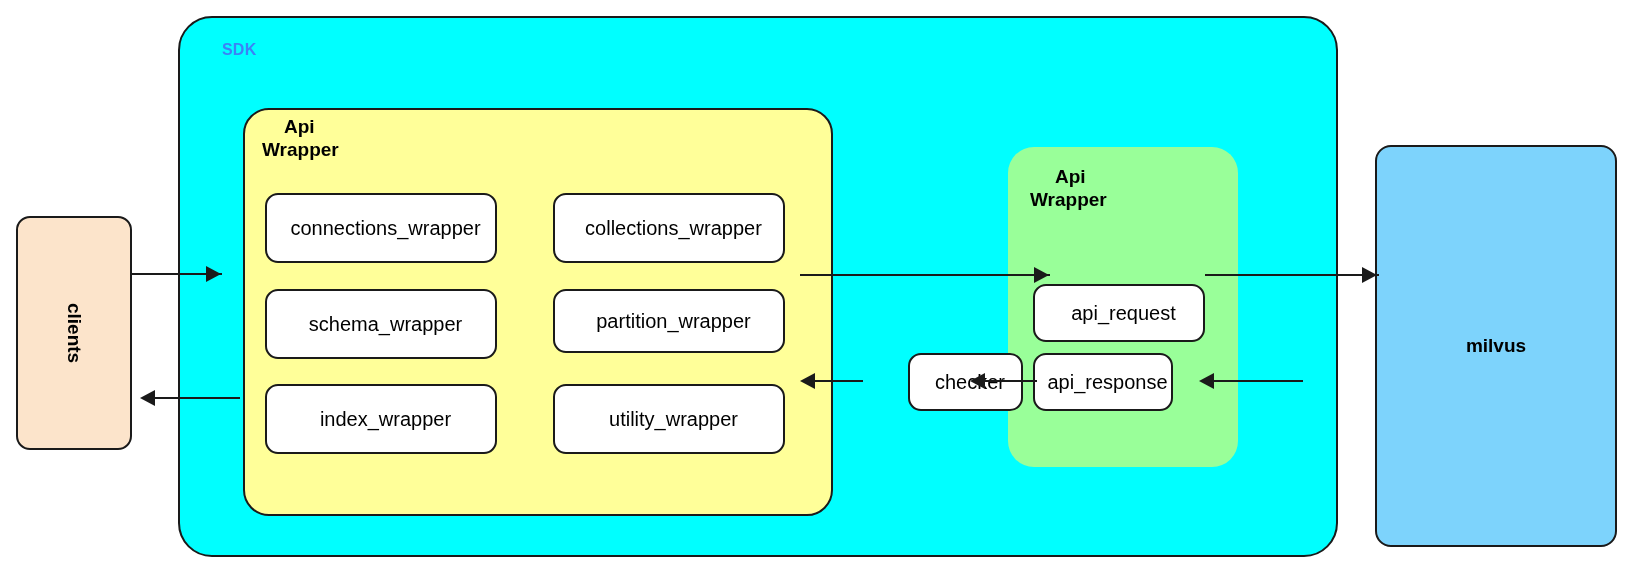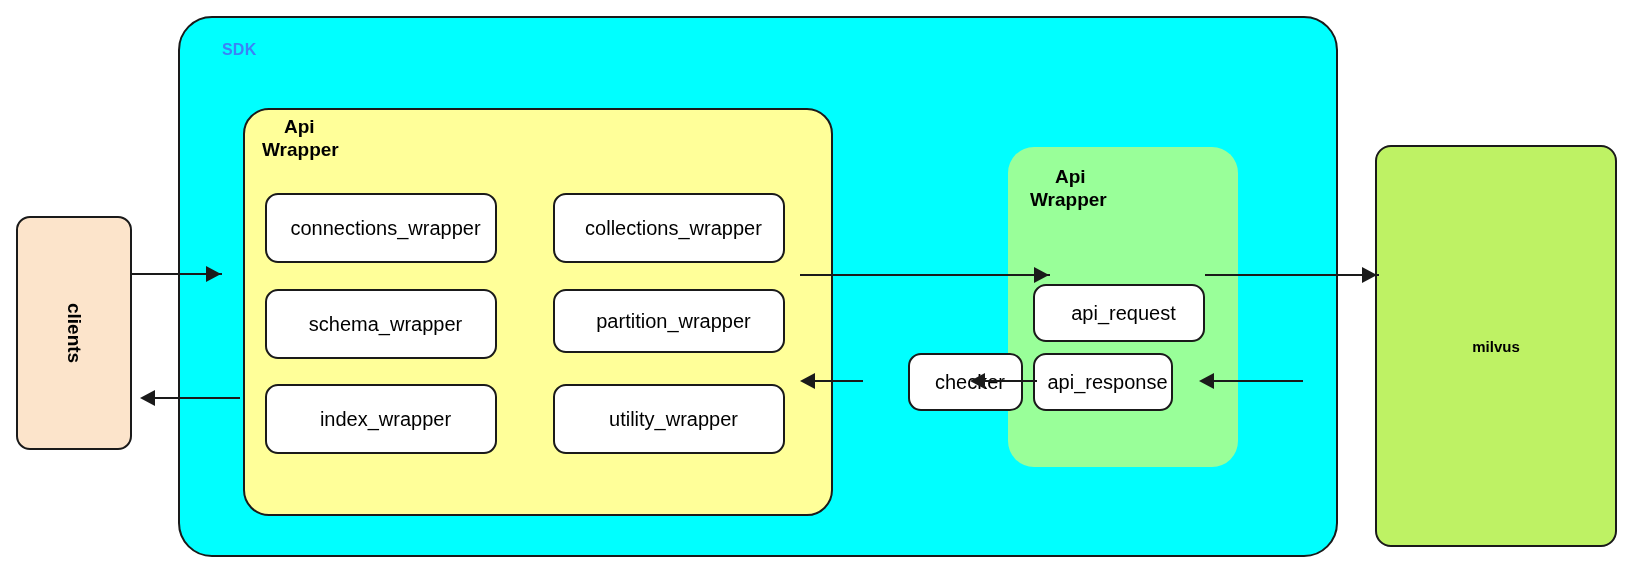--- a/index.html
+++ b/index.html
@@ -109,25 +109,25 @@
     color: #000000;
     writing-mode: vertical-rl;
     text-orientation: mixed;
   }
 
   .milvus-box {
     left: 1375px;
     top: 145px;
     width: 242px;
     height: 402px;
-    background: #bef264;
+    background: #7dd3fc;
     border-radius: 16px;
     align-items: center;
     justify-content: center;
-    font-size: 15px;
+    font-size: 19px;
     font-weight: bold;
     color: #000000;
   }
 
   .leaf {
     background: #ffffff;
     border-radius: 13px;
     align-items: center;
     justify-content: center;
     font-size: 20px;

